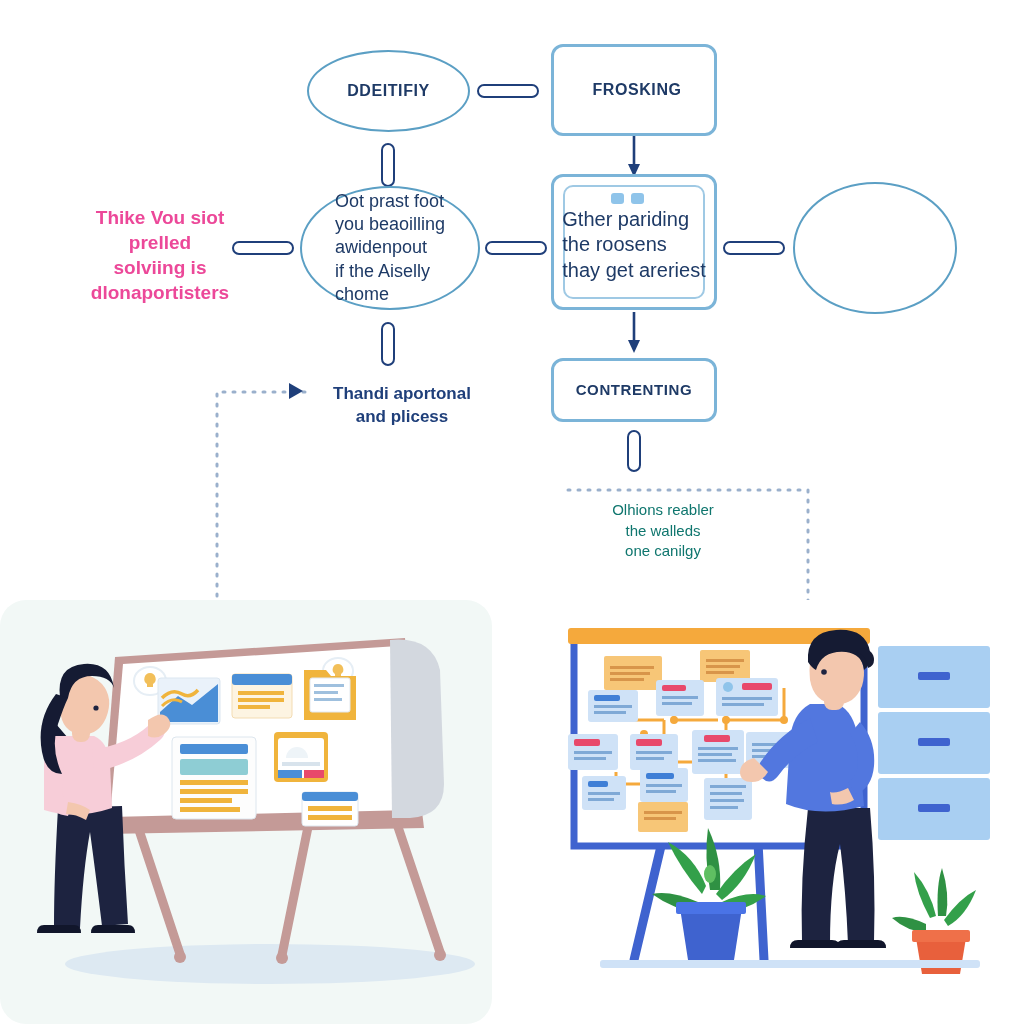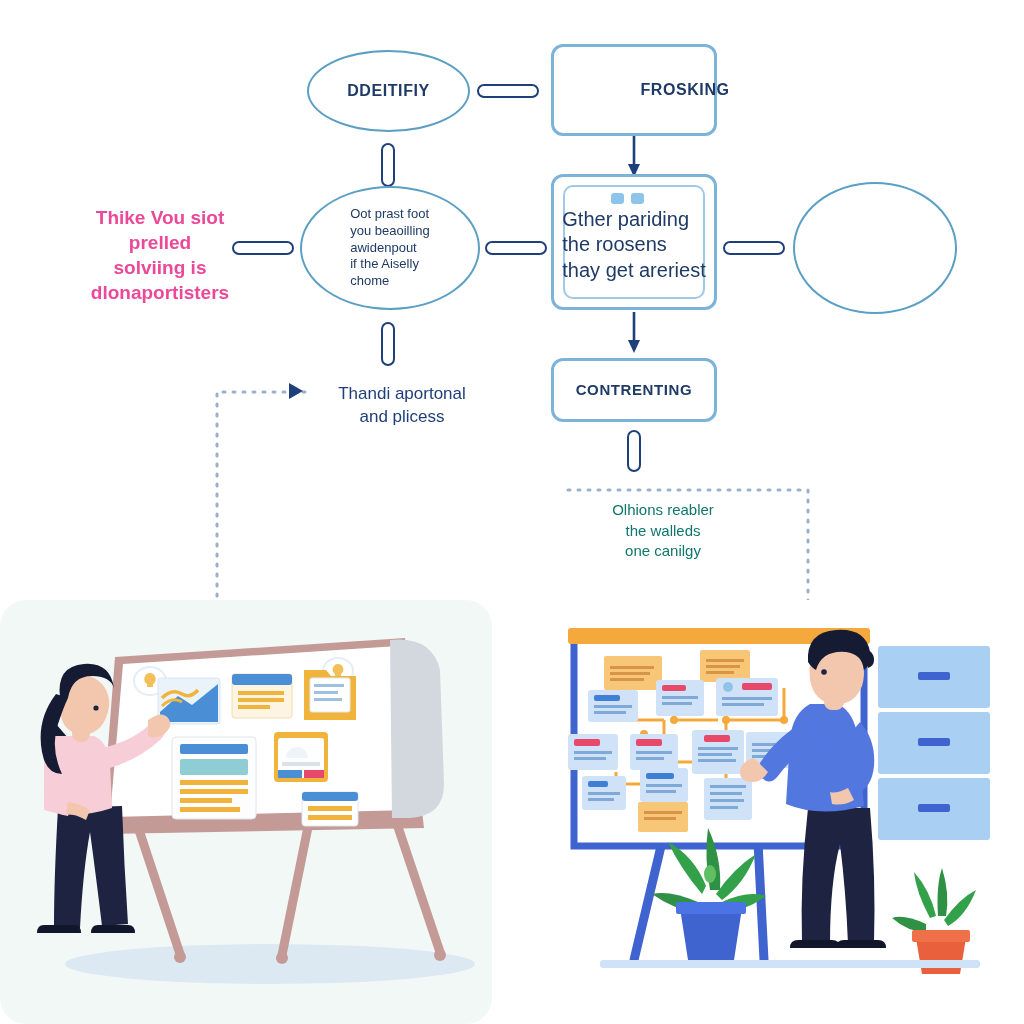--- a/index.html
+++ b/index.html
@@ -67,21 +67,21 @@
     color:#ec4899;
     font-weight:bold;
     text-align:center;
     line-height:1.32;
     white-space:pre-line;
     pointer-events:none;
   }
   .label-bold{
     position:absolute;
     color:#1f3f7a;
-    font-weight:normal;
+    font-weight:bold;
     line-height:1.35;
     white-space:pre-line;
     pointer-events:none;
   }
   .label-plain{
     position:absolute;
     color:#0f766e;
     line-height:1.38;
     white-space:pre-line;
     pointer-events:none;
@@ -110,31 +110,31 @@
 dlonaportisters</div>
 
   <div class="cap-h" style="left:232px;top:241px;width:62px;height:14px;"></div>
 
   <div class="ellipse" style="left:307px;top:50px;width:163px;height:82px;"></div>
   <div class="nodetxt" style="left:307px;top:50px;width:163px;height:82px;font-size:16px;font-weight:bold;letter-spacing:0.6px;">DDEITIFIY</div>
 
   <div class="cap-h" style="left:477px;top:84px;width:62px;height:14px;"></div>
 
   <div class="rbox" style="left:551px;top:44px;width:166px;height:92px;"></div>
-  <div class="nodetxt" style="left:551px;top:44px;width:172px;height:92px;font-size:16px;font-weight:bold;letter-spacing:0.6px;padding-left:48px;">FROSKING</div>
+  <div class="nodetxt" style="left:551px;top:44px;width:172px;height:92px;font-size:16px;font-weight:bold;letter-spacing:0.6px;">FROSKING</div>
 
   <div class="cap-v" style="left:381px;top:143px;width:14px;height:44px;"></div>
 
   <svg class="svgwrap" style="left:626px;top:136px;" width="16" height="42" viewBox="0 0 16 42">
     <line x1="8" y1="0" x2="8" y2="30" stroke="#1f3f7a" stroke-width="2.6"></line>
     <polygon points="8,41 2,28 14,28" fill="#1f3f7a"></polygon>
   </svg>
 
   <div class="ellipse" style="left:300px;top:186px;width:180px;height:124px;"></div>
-  <div class="nodetxt" style="left:306px;top:186px;width:168px;height:124px;font-size:13px;">Oot prast foot
+  <div class="nodetxt" style="left:306px;top:186px;width:168px;height:124px;font-size:18px;">Oot prast foot
 you beaoilling
 awidenpout
 if the Aiselly
 chome</div>
 
   <div class="cap-h" style="left:485px;top:241px;width:62px;height:14px;"></div>
 
   <div class="rbox" style="left:551px;top:174px;width:166px;height:136px;"></div>
   <div class="rbox-inner" style="left:563px;top:185px;width:142px;height:114px;"></div>
 

